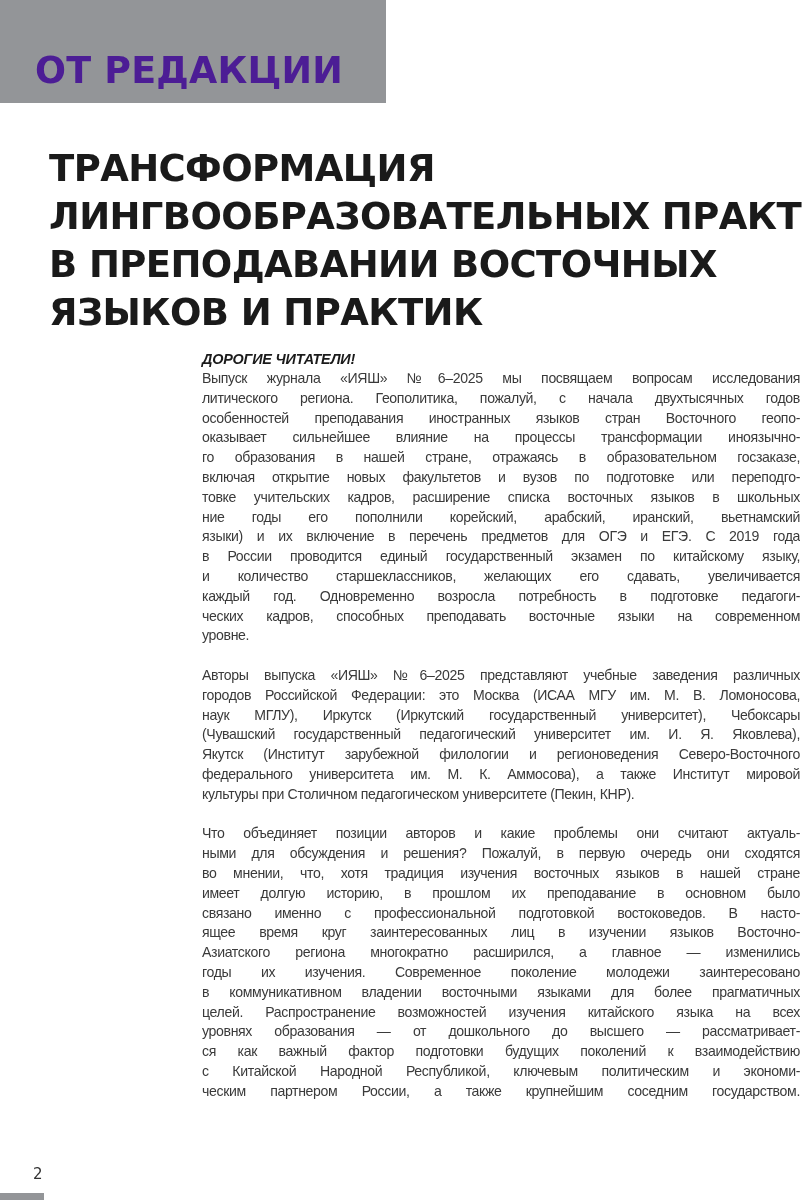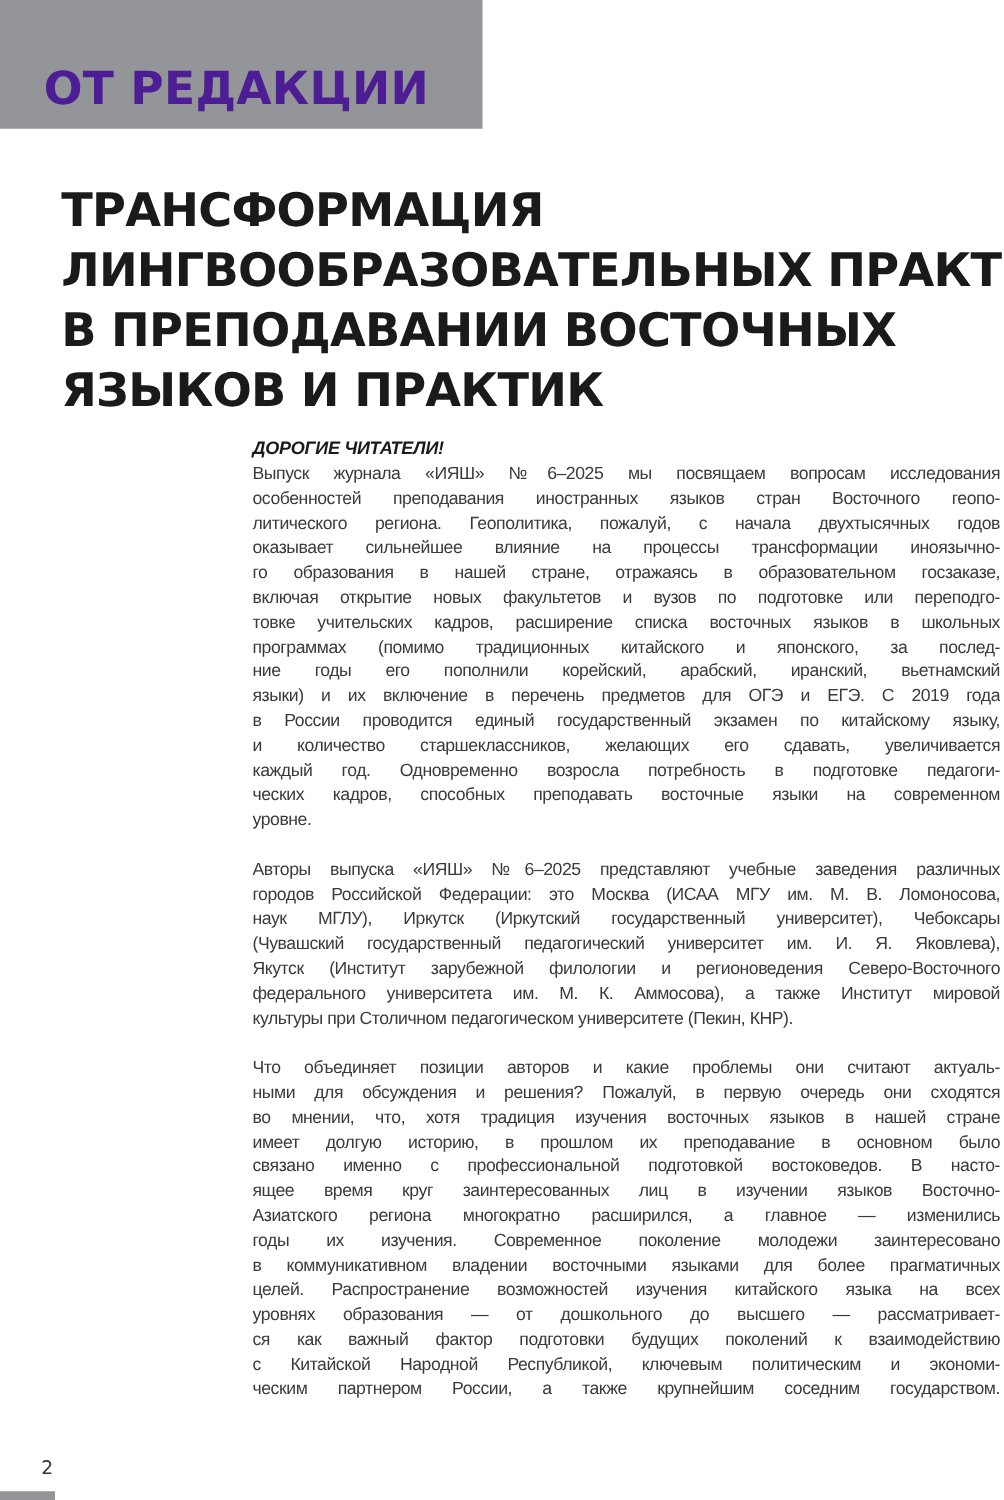--- a/index.html
+++ b/index.html
@@ -55,27 +55,26 @@
   <span class="tline">ЛИНГВООБРАЗОВАТЕЛЬНЫХ ПРАКТИК</span>
   <span class="tline">В ПРЕПОДАВАНИИ ВОСТОЧНЫХ</span>
   <span class="tline">ЯЗЫКОВ И ПРАКТИК</span>
 </h1>
 
 <div class="body">
   <span class="greeting">ДОРОГИЕ ЧИТАТЕЛИ!</span>
 
   <div class="para">
     <span class="line">Выпуск журнала «ИЯШ» №6–2025 мы посвящаем вопросам исследования</span>
+    <span class="line">литического региона. Геополитика, пожалуй, с начала двухтысячных годов</span>
     <span class="line">особенностей преподавания иностранных языков стран Восточного геопо-</span>
-    <span class="line">литического региона. Геополитика, пожалуй, с начала двухтысячных годов</span>
     <span class="line">оказывает сильнейшее влияние на процессы трансформации иноязычно-</span>
     <span class="line">го образования в нашей стране, отражаясь в образовательном госзаказе,</span>
     <span class="line">включая открытие новых факультетов и вузов по подготовке или переподго-</span>
     <span class="line">товке учительских кадров, расширение списка восточных языков в школьных</span>
-    <span class="line">программах (помимо традиционных китайского и японского, за послед-</span>
     <span class="line">ние годы его пополнили корейский, арабский, иранский, вьетнамский</span>
     <span class="line">языки) и их включение в перечень предметов для ОГЭ и ЕГЭ. С 2019 года</span>
     <span class="line">в России проводится единый государственный экзамен по китайскому языку,</span>
     <span class="line">и количество старшеклассников, желающих его сдавать, увеличивается</span>
     <span class="line">каждый год. Одновременно возросла потребность в подготовке педагоги-</span>
     <span class="line">ческих кадров, способных преподавать восточные языки на современном</span>
     <span class="line last">уровне.</span>
   </div>
 
   <div class="para">

